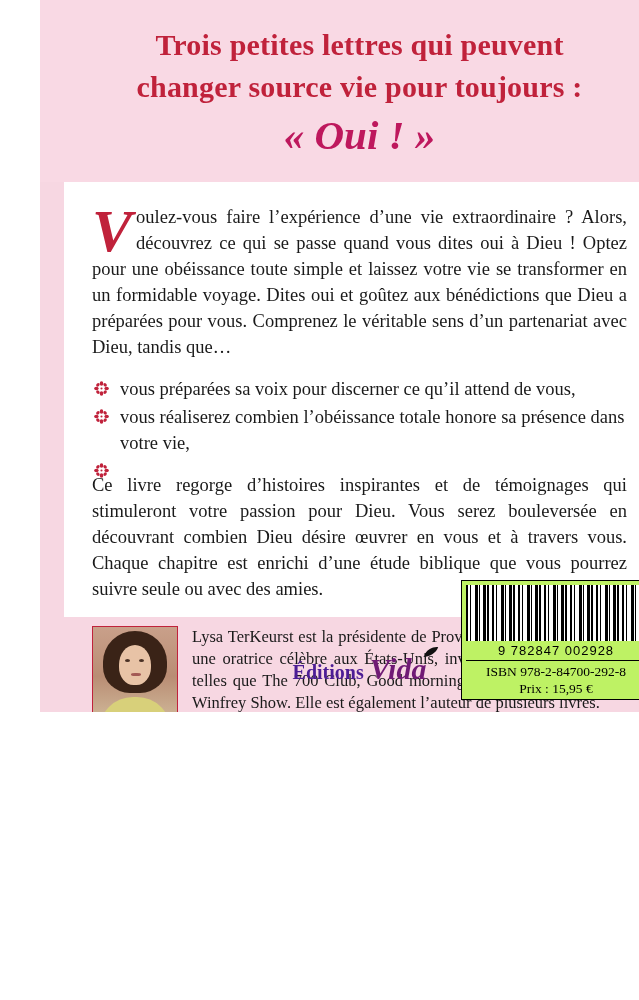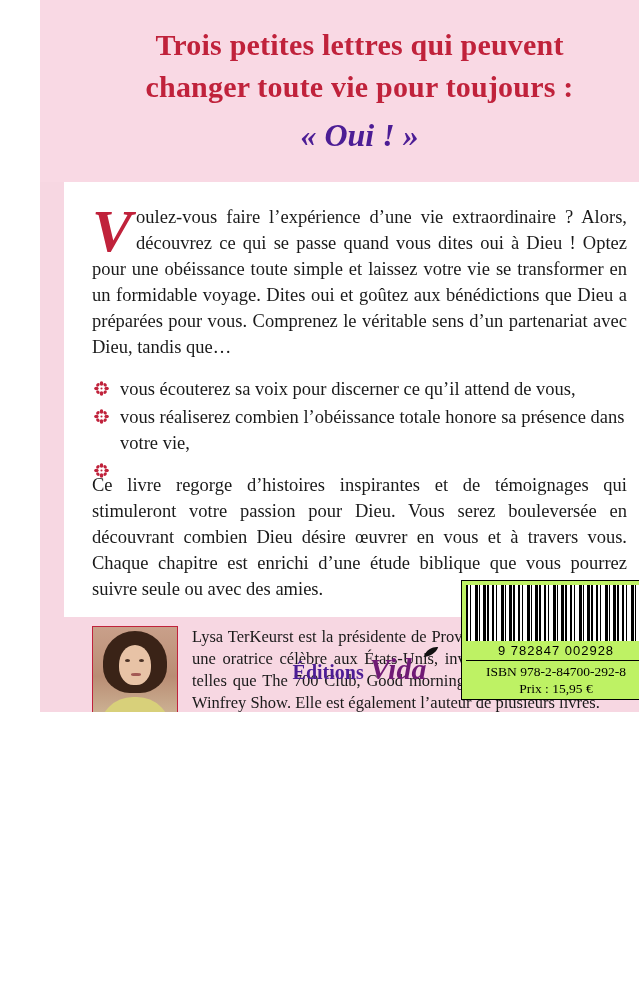--- a/index.html
+++ b/index.html
@@ -36,25 +36,25 @@
   .title-line {
     color: #c0223b;
     font-family: "Liberation Serif", serif;
     font-weight: bold;
     font-size: 30px;
     line-height: 42px;
     text-align: center;
     letter-spacing: 0.2px;
   }
   .title-quote {
-    color: #4c1d95;
+    color: #be185d;
     font-family: "Liberation Serif", serif;
     font-weight: bold;
     font-style: italic;
-    font-size: 32px;
+    font-size: 41px;
     line-height: 46px;
     text-align: center;
     margin-top: 4px;
   }
   
   .body-panel {
     position: absolute;
     top: 182px;
     left: 24px;
     right: 24px;
@@ -236,21 +236,21 @@
     width: 16px; height: 12px;
   }
 </style>
 </head>
 <body>
 
 <div class="page">
 
   <div class="top-band">
     <div class="title-line">Trois petites lettres qui peuvent</div>
-    <div class="title-line">changer toute vie pour toujours :</div>
+    <div class="title-line">changer source vie pour toujours :</div>
     <div class="title-quote">« Oui ! »</div>
   </div>
 
   <div class="body-panel">
 
     <p class="para"><span class="dropcap">V</span><span>oulez-vous faire l’expérience d’une vie extraordinaire ? Alors, découvrez ce qui se passe quand vous dites oui à Dieu ! Optez pour une obéissance toute simple et laissez votre vie se transformer en un formidable voyage. Dites oui et goûtez aux bénédictions que Dieu a préparées pour vous. Comprenez le véritable sens d’un partenariat avec Dieu, tandis que…</span></p>
 
     <ul class="bullets">
       <li>
         <svg class="flower" viewBox="0 0 20 20">
@@ -260,21 +260,21 @@
             <ellipse cx="3.2" cy="10" rx="3" ry="2.3"></ellipse>
             <ellipse cx="16.8" cy="10" rx="3" ry="2.3"></ellipse>
             <ellipse cx="5.2" cy="5.2" rx="2.6" ry="2" transform="rotate(-45 5.2 5.2)"></ellipse>
             <ellipse cx="14.8" cy="5.2" rx="2.6" ry="2" transform="rotate(45 14.8 5.2)"></ellipse>
             <ellipse cx="5.2" cy="14.8" rx="2.6" ry="2" transform="rotate(45 5.2 14.8)"></ellipse>
             <ellipse cx="14.8" cy="14.8" rx="2.6" ry="2" transform="rotate(-45 14.8 14.8)"></ellipse>
           </g>
           <circle cx="10" cy="10" r="2.6" fill="#ffffff"></circle>
           <circle cx="10" cy="10" r="1.4" fill="#c0223b"></circle>
         </svg>
-        <span>vous écouterez sa voix pour discerner ce qu’il attend de vous,</span>
+        <span>vous préparées sa voix pour discerner ce qu’il attend de vous,</span>
       </li>
       <li>
         <svg class="flower" viewBox="0 0 20 20">
           <g fill="#c0223b">
             <ellipse cx="10" cy="3.2" rx="2.3" ry="3"></ellipse>
             <ellipse cx="10" cy="16.8" rx="2.3" ry="3"></ellipse>
             <ellipse cx="3.2" cy="10" rx="3" ry="2.3"></ellipse>
             <ellipse cx="16.8" cy="10" rx="3" ry="2.3"></ellipse>
             <ellipse cx="5.2" cy="5.2" rx="2.6" ry="2" transform="rotate(-45 5.2 5.2)"></ellipse>
             <ellipse cx="14.8" cy="5.2" rx="2.6" ry="2" transform="rotate(45 14.8 5.2)"></ellipse>

